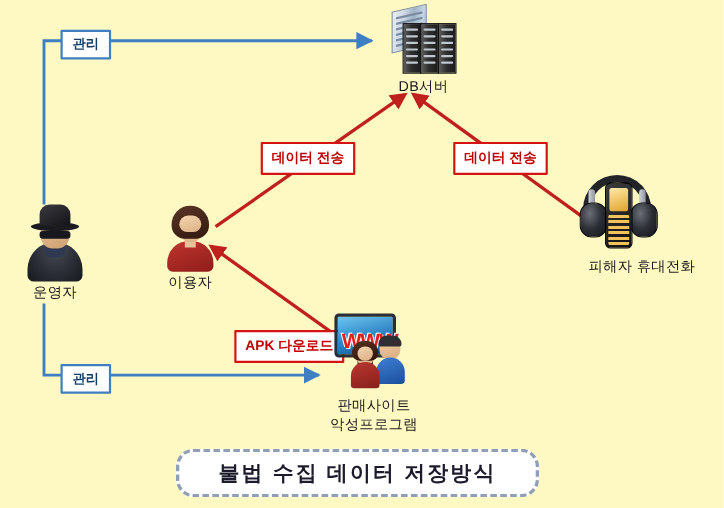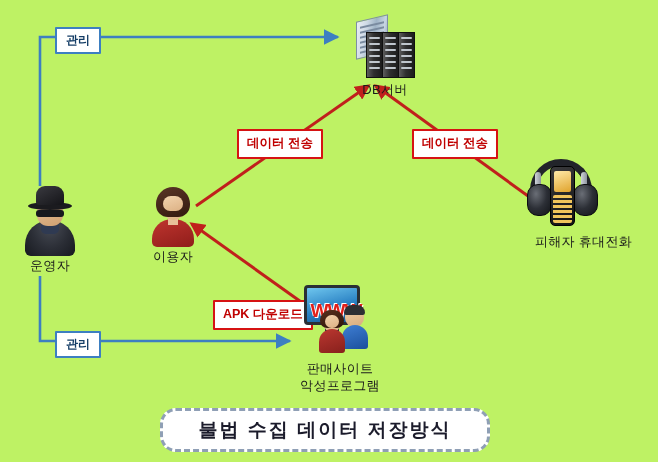--- a/index.html
+++ b/index.html
@@ -7,21 +7,21 @@
     padding: 0;
     background: #ffffff;
   }
   body {
     font-family: "Liberation Sans", "DejaVu Sans", sans-serif;
   }
   #stage {
     position: relative;
     width: 658px;
     height: 462px;
-    background: #bef264;
+    background: #fef9c3;
     overflow: hidden;
   }
   #wires {
     position: absolute;
     left: 0;
     top: 0;
     width: 658px;
     height: 462px;
     pointer-events: none;
   }
@@ -338,21 +338,21 @@
   <div class="chip-blue" style="left:55px; top:27px;">관리</div>
 
   <div class="chip-blue" style="left:55px; top:331px;">관리</div>
 
   <div class="chip-red" style="left:237px; top:129px;">데이터 전송</div>
 
   <div class="chip-red" style="left:412px; top:129px;">데이터 전송</div>
 
   <div class="chip-red" style="left:213px; top:260px;margin-top:40px;">APK 다운로드</div>
 
-  <div class="node" style="left:330px; top:16px; width:110px;">
+  <div class="node" style="left:330px; top:5px; width:110px;">
     <div class="art srv" style="margin:0 auto;">
       <div class="tower">
         <i style="top:5px"></i>
           <i style="top:10px"></i>
           <i style="top:15px"></i>
         <i style="top:20px"></i>
           <i style="top:25px"></i>
           <i style="top:30px"></i>
       </div>
       <div class="rack r1">

